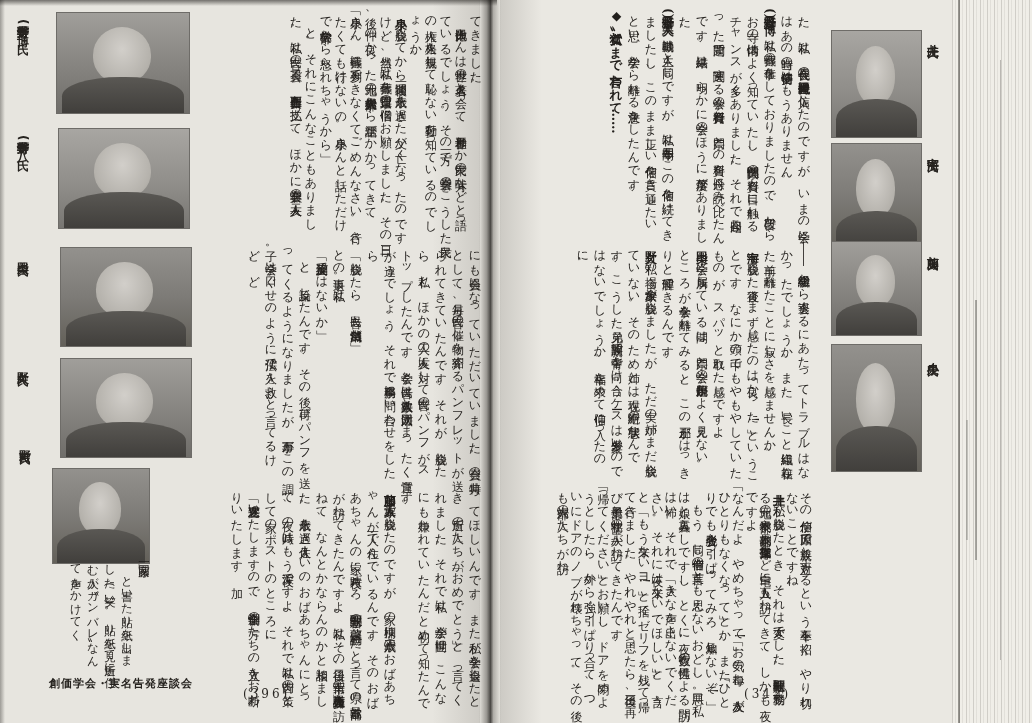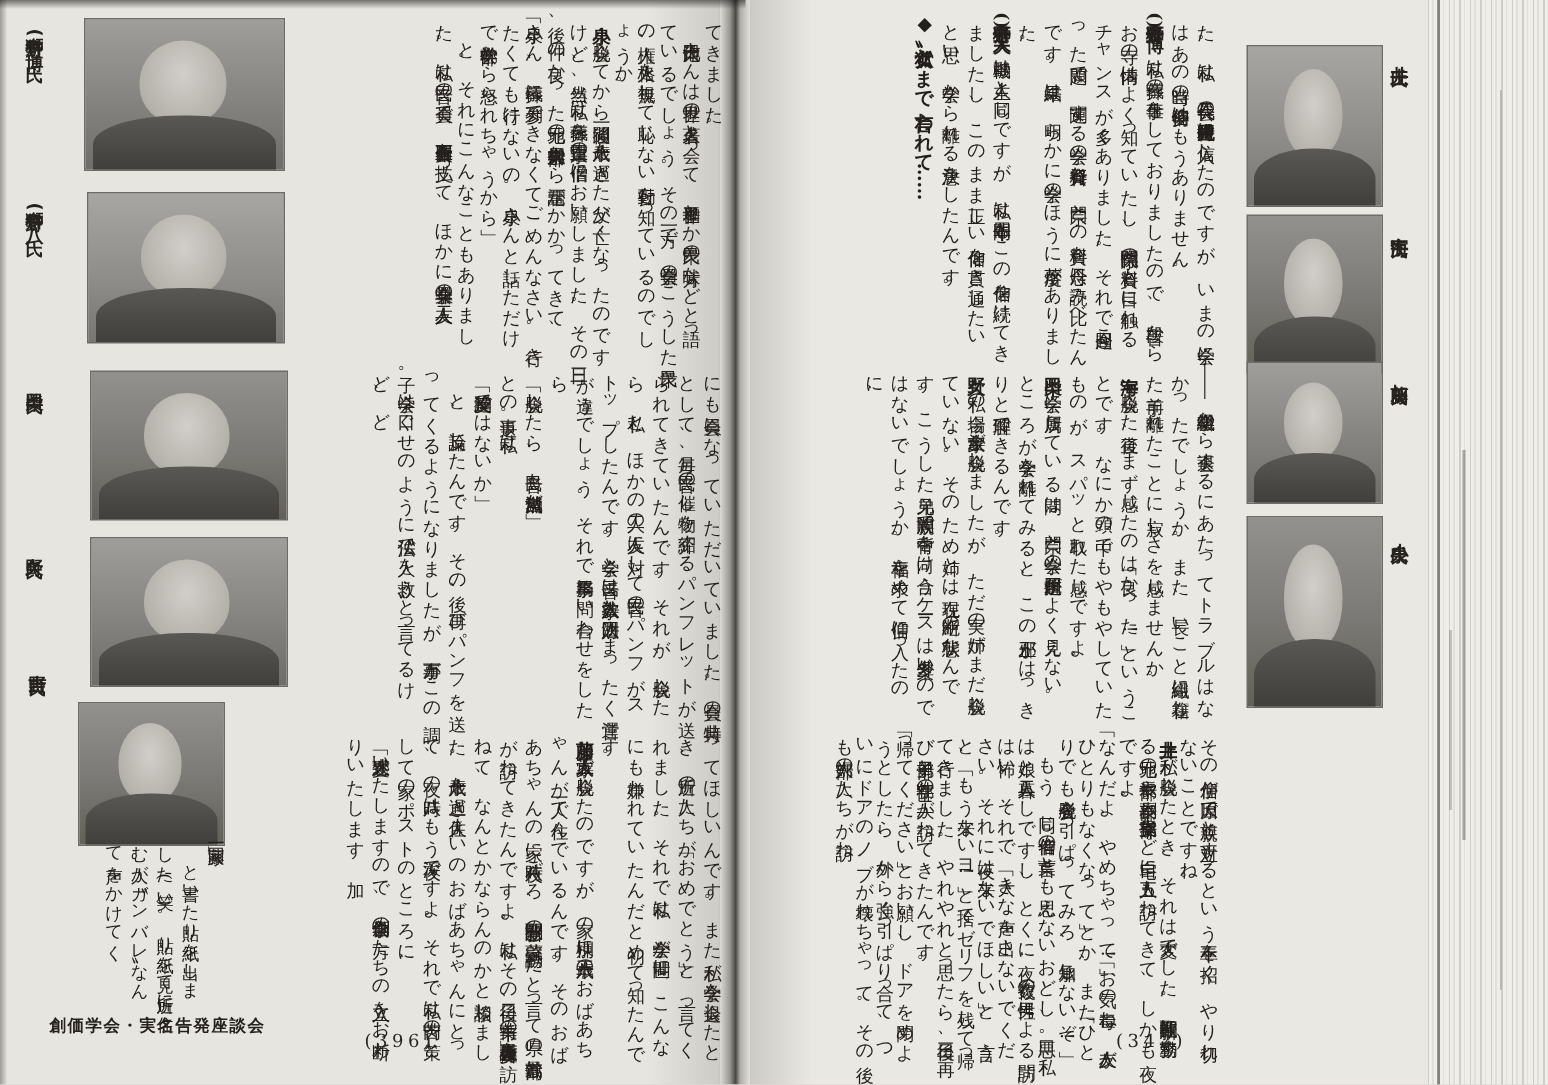--- a/index.html
+++ b/index.html
@@ -31,21 +31,21 @@
     font-size:12px;font-weight:bold;color:#26231f;z-index:2;letter-spacing:1px;}
   .photo{position:absolute;z-index:2;border:1px solid #6e6c68;background:linear-gradient(180deg,#a09e9a 0%,#8a8884 45%,#6f6d69 100%);overflow:hidden;}
   .photo::before{content:"";position:absolute;left:27%;top:14%;width:44%;height:56%;border-radius:50% 50% 46% 46%;
     background:radial-gradient(ellipse at 50% 40%,#d2cfca 0%,#b5b2ac 70%,#9a9792 100%);}
   .photo::after{content:"";position:absolute;left:4%;bottom:-4%;width:92%;height:40%;border-radius:48% 48% 0 0;
     background:linear-gradient(180deg,#5a5854,#3e3c39);}
   .ph-b{background:linear-gradient(180deg,#93918d 0%,#7d7b77 50%,#636059 100%);}
   .ph-c{background:linear-gradient(180deg,#a8a6a2 0%,#908e8a 55%,#787672 100%);}
 
   .pnum{position:absolute;font-family:"DejaVu Serif",serif;font-size:12px;color:#2a2723;letter-spacing:3px;z-index:2;}
-  .caption{position:absolute;font-family:"DejaVu Sans",sans-serif;font-size:11px;font-weight:bold;color:#26231f;z-index:2;letter-spacing:1px;}
+  .caption{position:absolute;font-family:"DejaVu Sans",sans-serif;font-size:11px;font-weight:bold;color:#26231f;z-index:2;letter-spacing:1px;margin-left:16px;}
 </style>
 </head>
 <body>
 
 <div class="scan">
   <div class="pageL"></div>
   <div class="pageR"></div>
   <div class="stripR"></div>
   <div class="streak" style="left:958px;top:0;width:2px;height:723px;"></div>
   <div class="streak" style="left:1000px;top:60px;width:1px;height:600px;opacity:.6;"></div>

